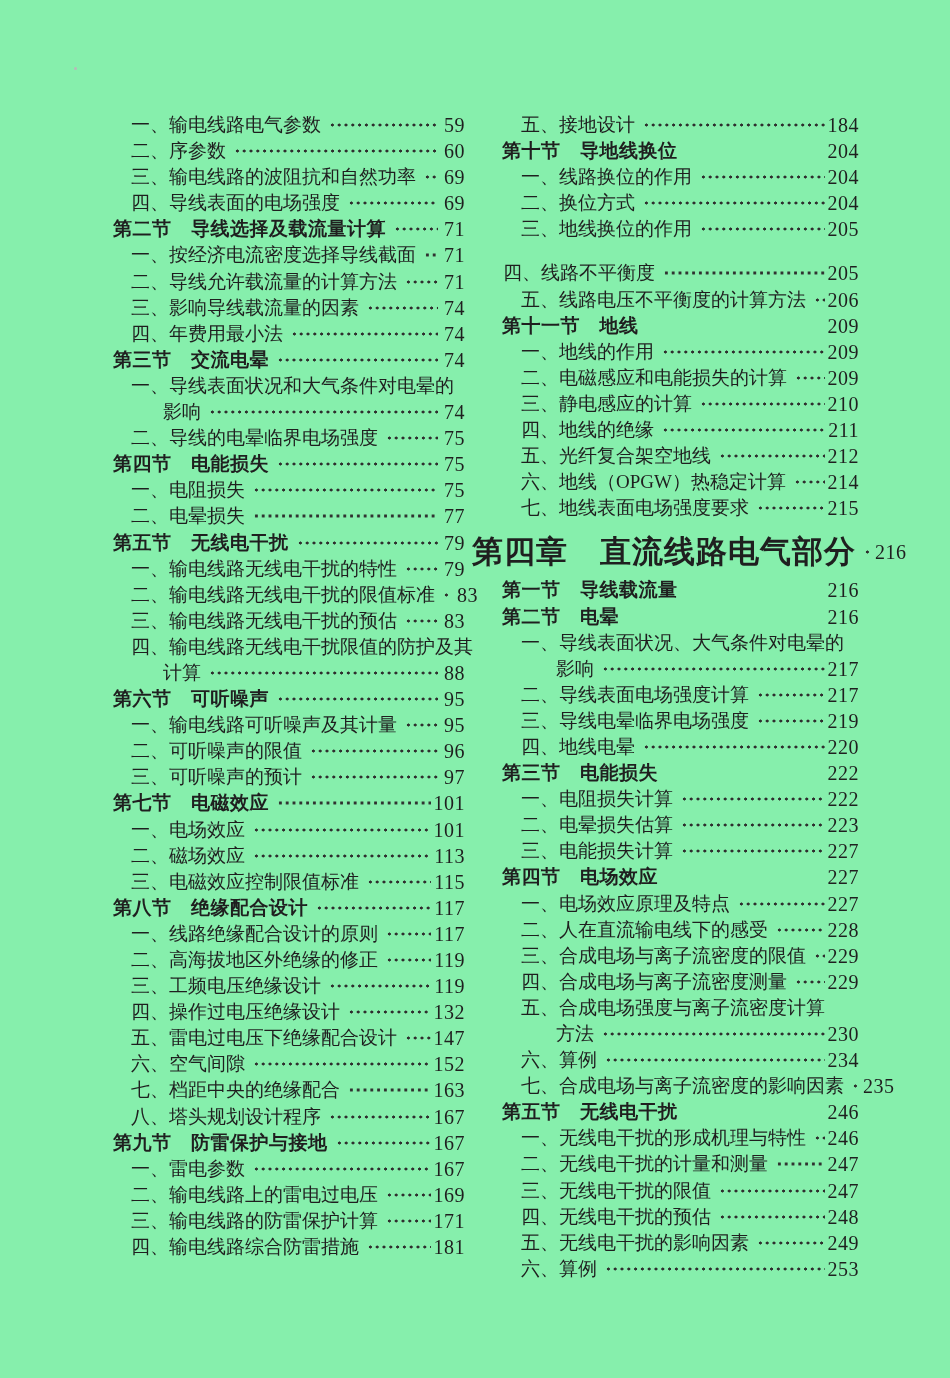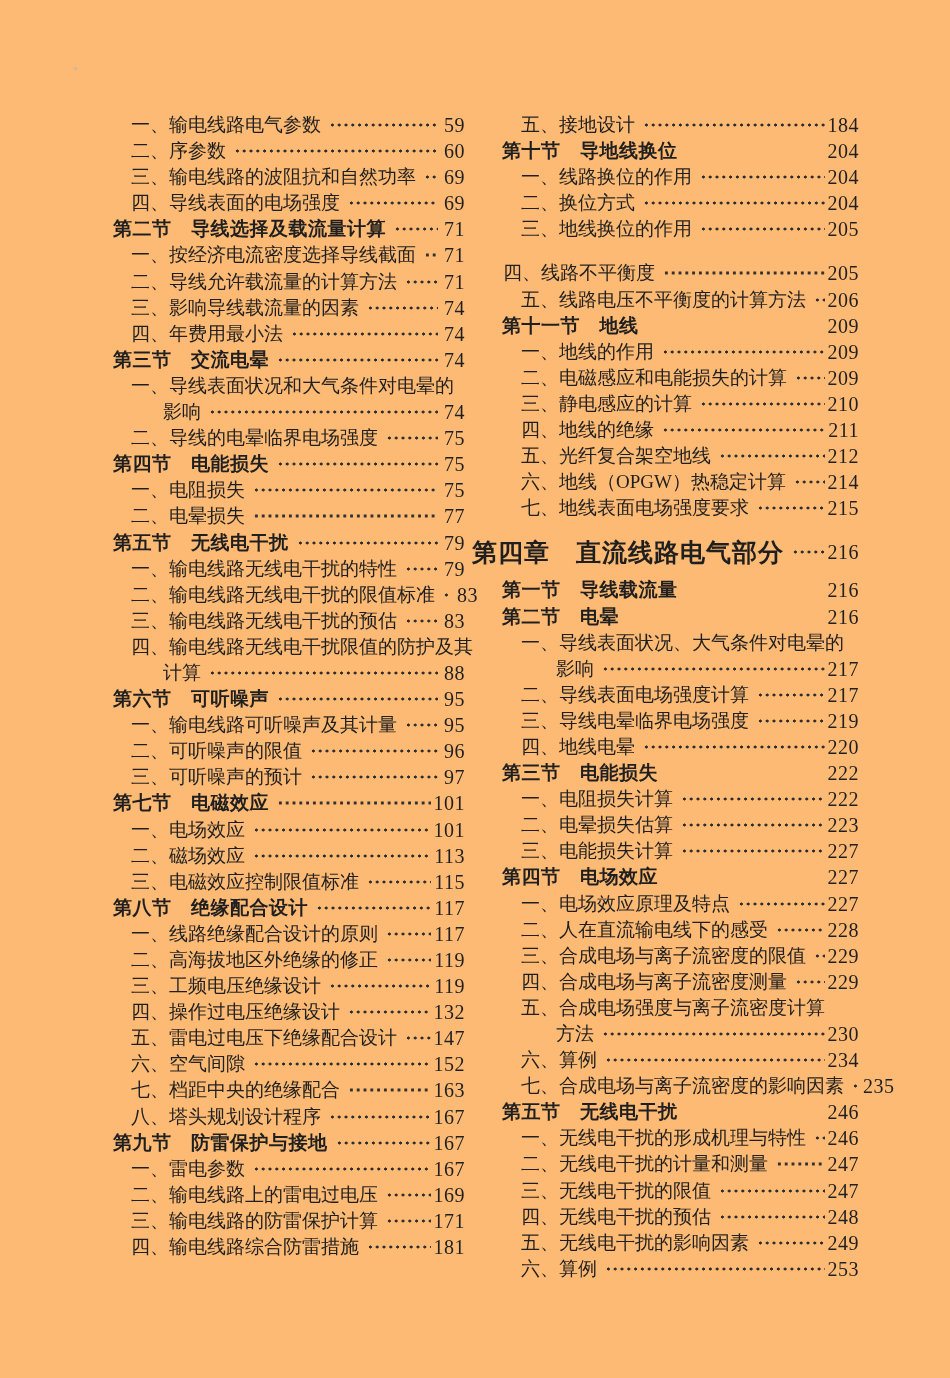--- a/index.html
+++ b/index.html
@@ -3,21 +3,21 @@
 <meta charset="utf-8">
 <style>
   html,body{margin:0;padding:0;}
   body{
     width:950px;height:1378px;
     background:#ffffff;
     font-family:"Liberation Serif", serif;
     color:#1f1f1f;
     overflow:hidden;
   }
-  .page{position:relative;width:950px;height:1378px;background:#fdba74;}
+  .page{position:relative;width:950px;height:1378px;background:#86efac;}
   .speck{position:absolute;left:74px;top:67px;width:3px;height:3px;background:#b9b9b9;border-radius:50%;}
   .col{position:absolute;top:112px;}
   .col-left{left:113px;width:352px;}
   .col-right{left:472px;width:387px;}
   .row{
     display:flex;
     align-items:stretch;
     height:26.1px;
     line-height:26.1px;
     white-space:nowrap;
@@ -50,21 +50,21 @@
   .col-right .row.item{padding-left:49px;}
   .col-right .row.item.outdent{padding-left:31px;margin-top:18px;}
   .col-right .row.cont{padding-left:84px;}
   .row.section .label{font-weight:600;letter-spacing:0.5px;}
   .row.chapter{
     height:34px;line-height:34px;
     margin-top:14px;margin-bottom:8px;
   }
   .row.chapter .label{
     font-family:"Liberation Sans", sans-serif;
-    font-size:25px;font-weight:700;letter-spacing:1px;
+    font-size:31px;font-weight:700;letter-spacing:1px;
   }
   .row.chapter .pg{font-size:20px;font-weight:400;}
 </style>
 </head>
 <body>
 
 <div class="page">
   <div class="speck"></div>
   <div class="col col-left" id="col-left">
       <div class="row item">

